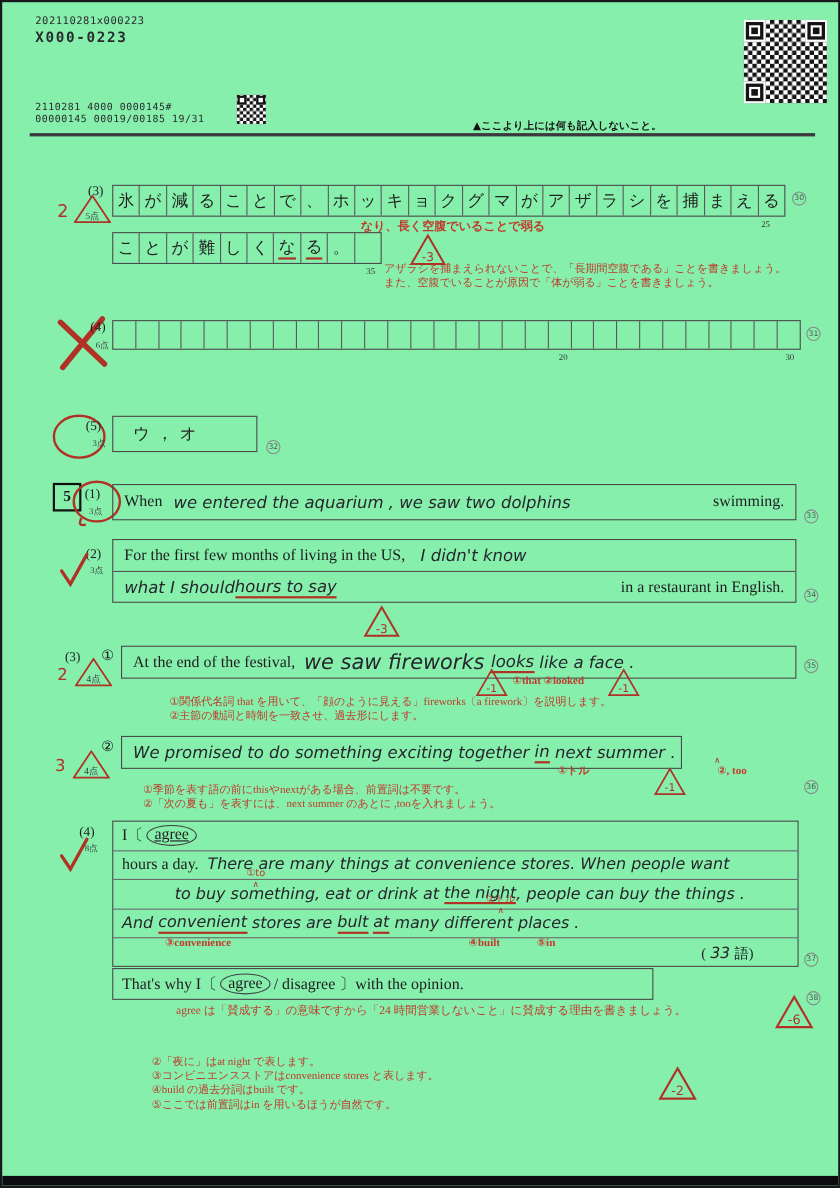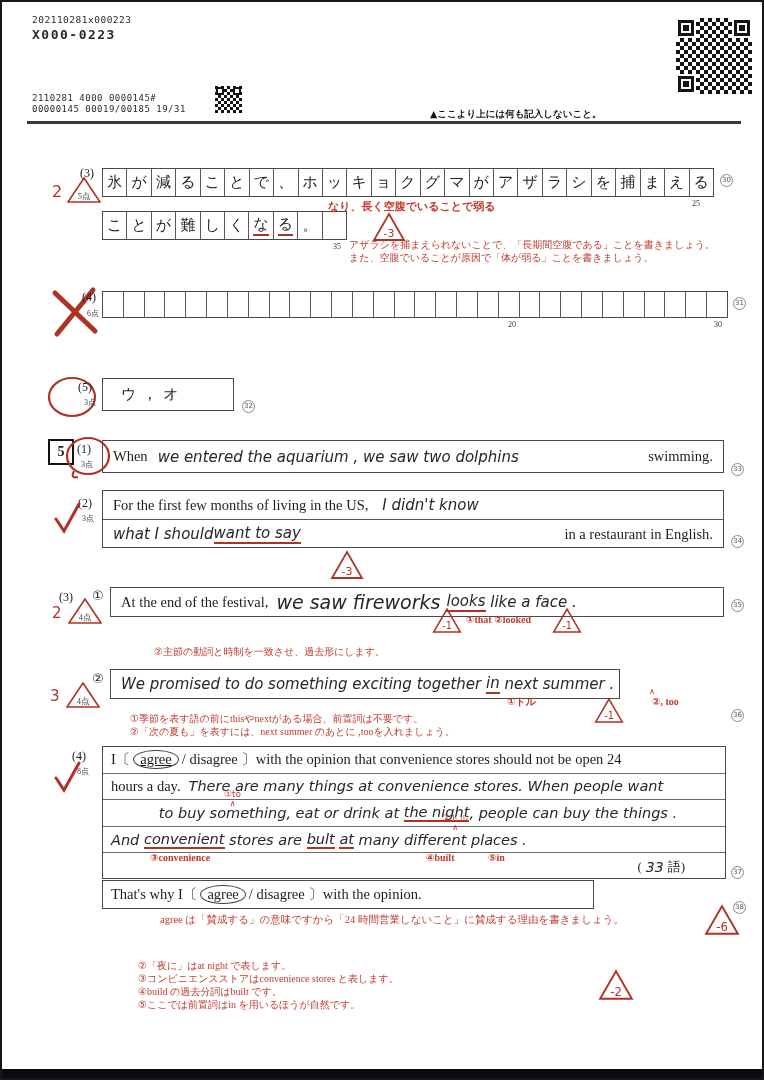--- a/index.html
+++ b/index.html
@@ -1,16 +1,16 @@
 <!DOCTYPE html>
 <html><head>
 <meta charset="utf-8">
 <style>
   html,body{margin:0;padding:0;background:#d8d8d8;}
-  .page{position:relative;width:764px;height:1080px;margin:0 auto;background:#ffffff;
+  .page{position:relative;width:764px;height:1080px;margin:0 auto;background:#86efac;
         border:2px solid #17171c;box-sizing:border-box;overflow:hidden;
         font-family:"Liberation Serif","DejaVu Sans",serif;color:#1d1d1f;}
   .abs{position:absolute;}
   .mono{font-family:"DejaVu Sans Mono",monospace;color:#2a2a2e;}
   .printed{font-family:"Liberation Serif","DejaVu Sans",serif;color:#1d1d1f;}
   .hw{font-family:"DejaVu Sans",sans-serif;font-style:italic;color:#26262c;}
   .hwjp{font-family:"DejaVu Sans",sans-serif;color:#222;}
   .redhw{color:#b03226;font-family:"DejaVu Sans",sans-serif;}
   .ulred{border-bottom:2px solid #b03226;}
   .pts{font-size:8px;color:#3c3c40;font-family:"Liberation Serif",serif;}
@@ -372,21 +372,21 @@
         <path d="M4 19 L12 31 L27 4" fill="none" stroke="#b03226" stroke-width="3" stroke-linecap="round"></path>
       </svg>
   </div>
   <div class="box" style="left:100px;top:488px;width:622px;height:58px;">
     <div class="flexrow" style="height:29px;border-bottom:1px solid #555;padding:0 10px;font-size:14.5px;box-sizing:border-box;">
       <span class="printed">For the first few months of living in the US,</span>
       <span class="hw" style="margin-left:14px;font-size:15px;">I didn't know</span>
     </div>
     <div class="flexrow" style="height:28px;padding:0 10px;font-size:14.5px;box-sizing:border-box;">
       <span class="hw" style="font-size:15px;">what I should </span>
-      <span class="hw ulred" style="font-size:15px;">want to say</span>
+      <span class="hw ulred" style="font-size:15px;">hours to say</span>
       <span class="spacer"></span>
       <span class="printed">in a restaurant in English.</span>
     </div>
   </div>
   <div class="abs tri mark" style="left:328px;top:548px;">
     <svg width="34" height="30" viewBox="0 0 34 30">
         <polygon points="17,2 32,28 2,28"></polygon>
       <text x="17" y="25" text-anchor="middle">-3</text>
       </svg>
   </div>
@@ -414,20 +414,21 @@
       <text x="17" y="25" text-anchor="middle">-1</text>
       </svg>
   </div>
   <div class="abs notered" style="left:464px;top:611px;font-weight:bold;">①that ②looked</div>
   <div class="abs tri mark" style="left:550px;top:605px;">
     <svg width="30" height="27" viewBox="0 0 34 30">
         <polygon points="17,2 32,28 2,28"></polygon>
       <text x="17" y="25" text-anchor="middle">-1</text>
       </svg>
   </div>
+  <div class="abs notered" style="left:152px;top:630px;">①関係代名詞 that を用いて、「顔のように見える」fireworks〔a firework〕を説明します。</div>
   <div class="abs notered" style="left:152px;top:643px;">②主節の動詞と時制を一致させ、過去形にします。</div>
 
   <div class="abs printed" style="left:90px;top:669px;font-size:13px;">②</div>
   <div class="abs redhw" style="left:48px;top:685px;font-size:15px;">3</div>
   <div class="abs ptri mark" style="left:64px;top:680px;">
     <svg width="34" height="27" viewBox="0 0 34 27">
         <polygon points="17,1 33,25 1,25"></polygon>
       <text x="17" y="22" text-anchor="middle">4点</text>
       </svg>
   </div>
@@ -454,21 +455,20 @@
   <div class="abs mark" style="left:50px;top:757px;">
     <svg width="30" height="34">
         <path d="M4 19 L12 31 L27 4" fill="none" stroke="#b03226" stroke-width="3" stroke-linecap="round"></path>
       </svg>
   </div>
 
   <div class="box" style="left:100px;top:744px;width:624px;height:133px;">
     <div class="essayrow printed">
       <span>I〔</span>
       <span class="pencil-circle" style="margin:0 3px;text-decoration:underline;">agree</span>
-      <span>/ disagree 〕with the opinion that convenience stores should not be open 24</span>
     </div>
     <div class="essayrow">
       <span class="printed">hours a day.</span>
       <span class="hw" style="margin-left:8px;font-size:14.5px;">There are many things at convenience stores. When people want</span>
     </div>
     <div class="essayrow hw" style="font-size:14.5px;justify-content:center;">
       <span style="white-space:pre;">to buy something, eat or drink at </span>
       <span class="ulred">the night</span>
       <span style="white-space:pre;">, people can buy the things .</span>
     </div>

